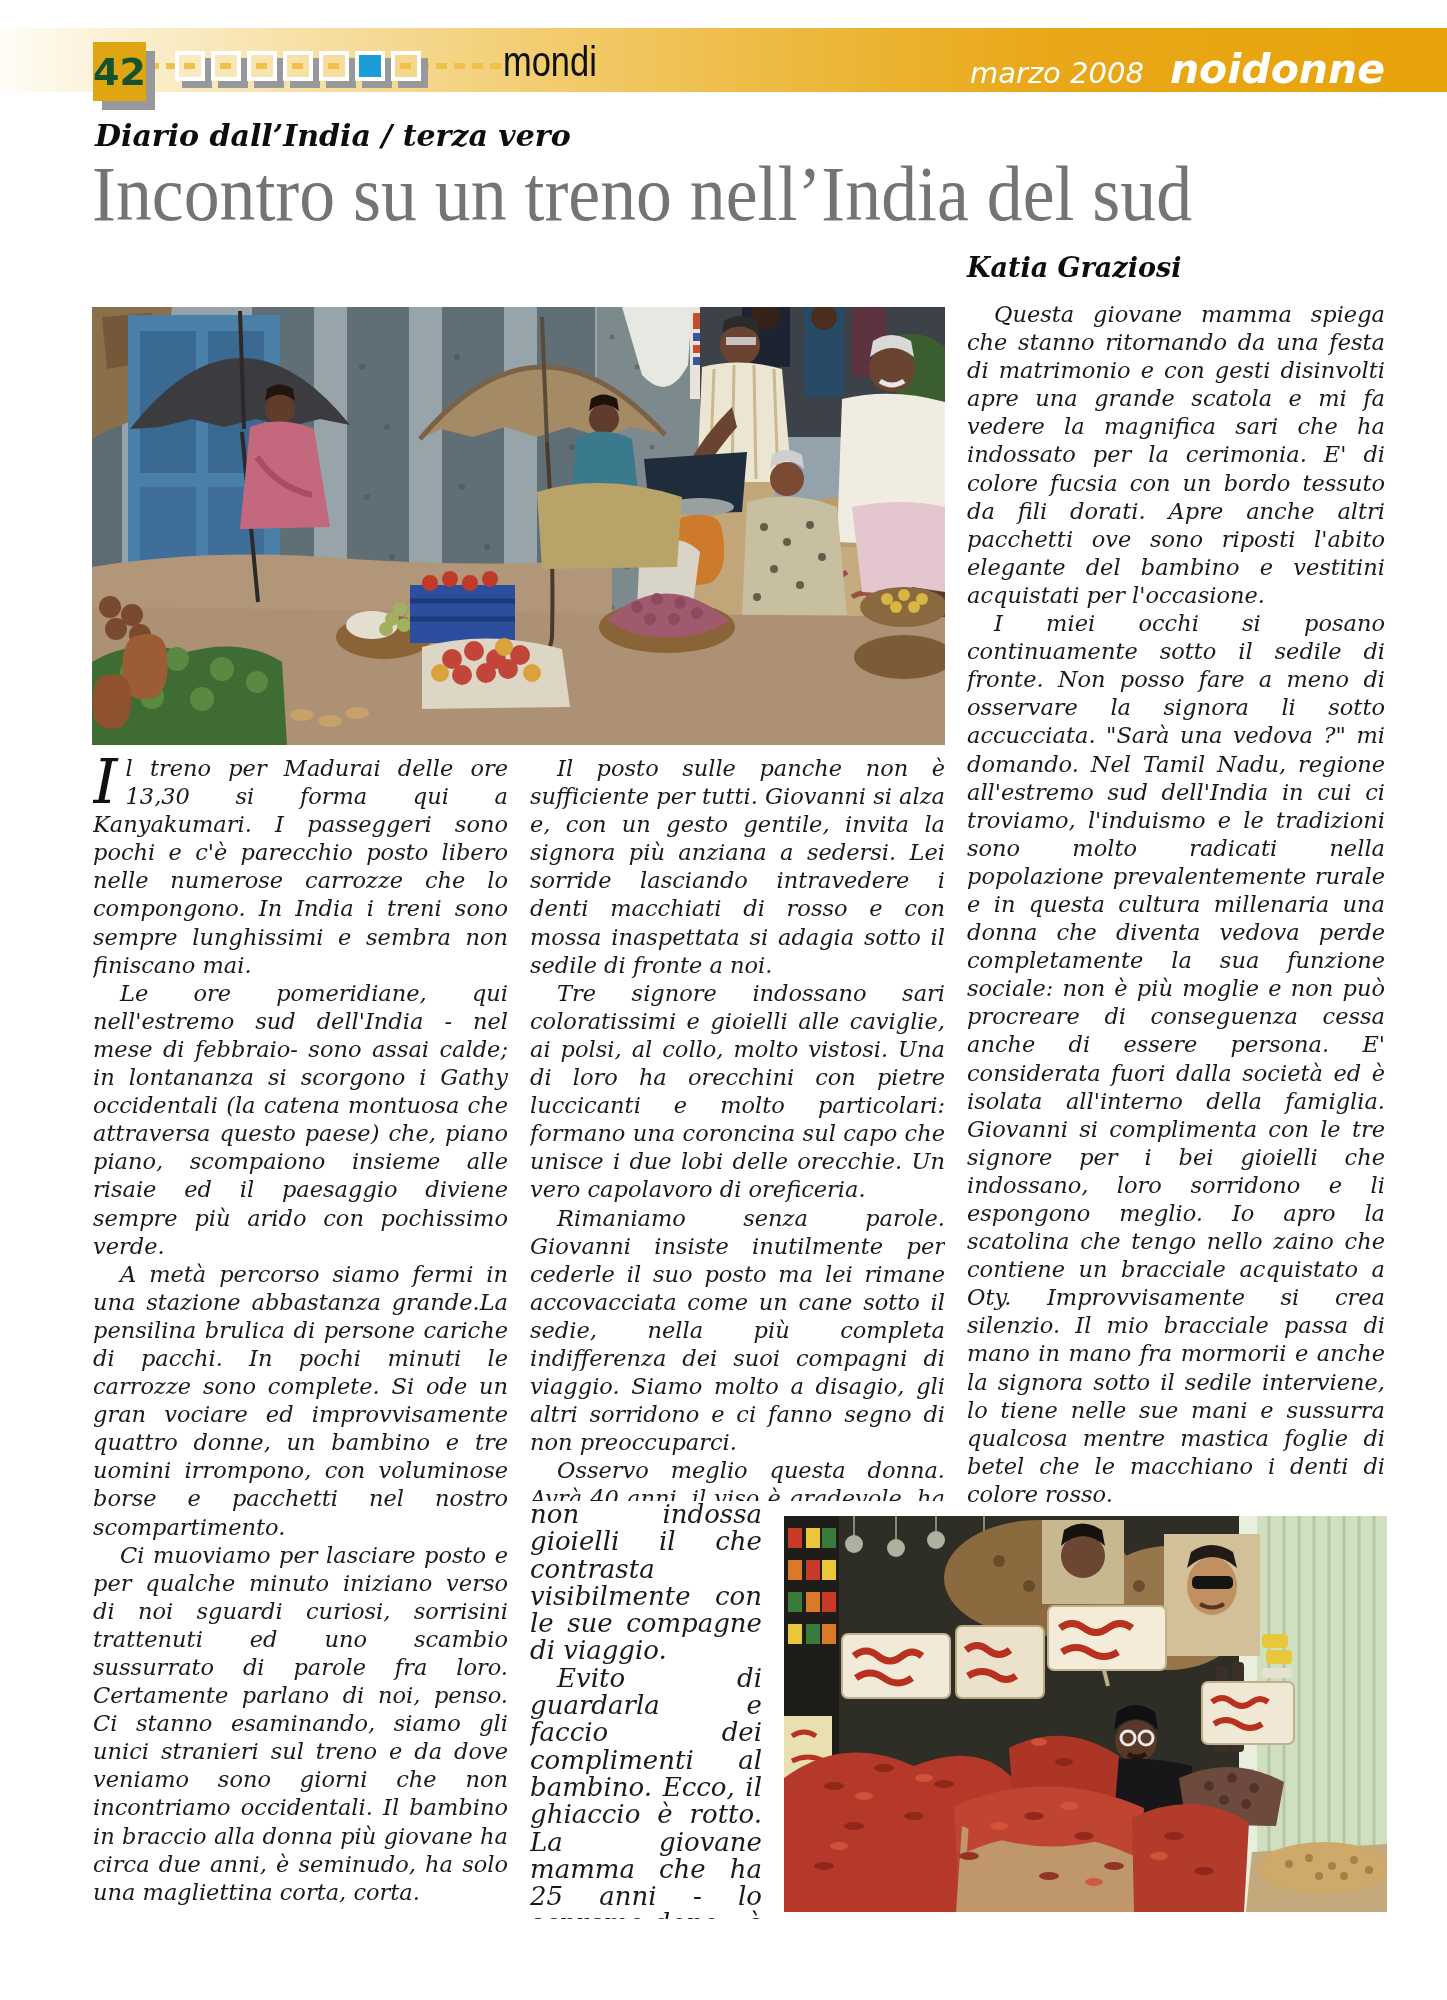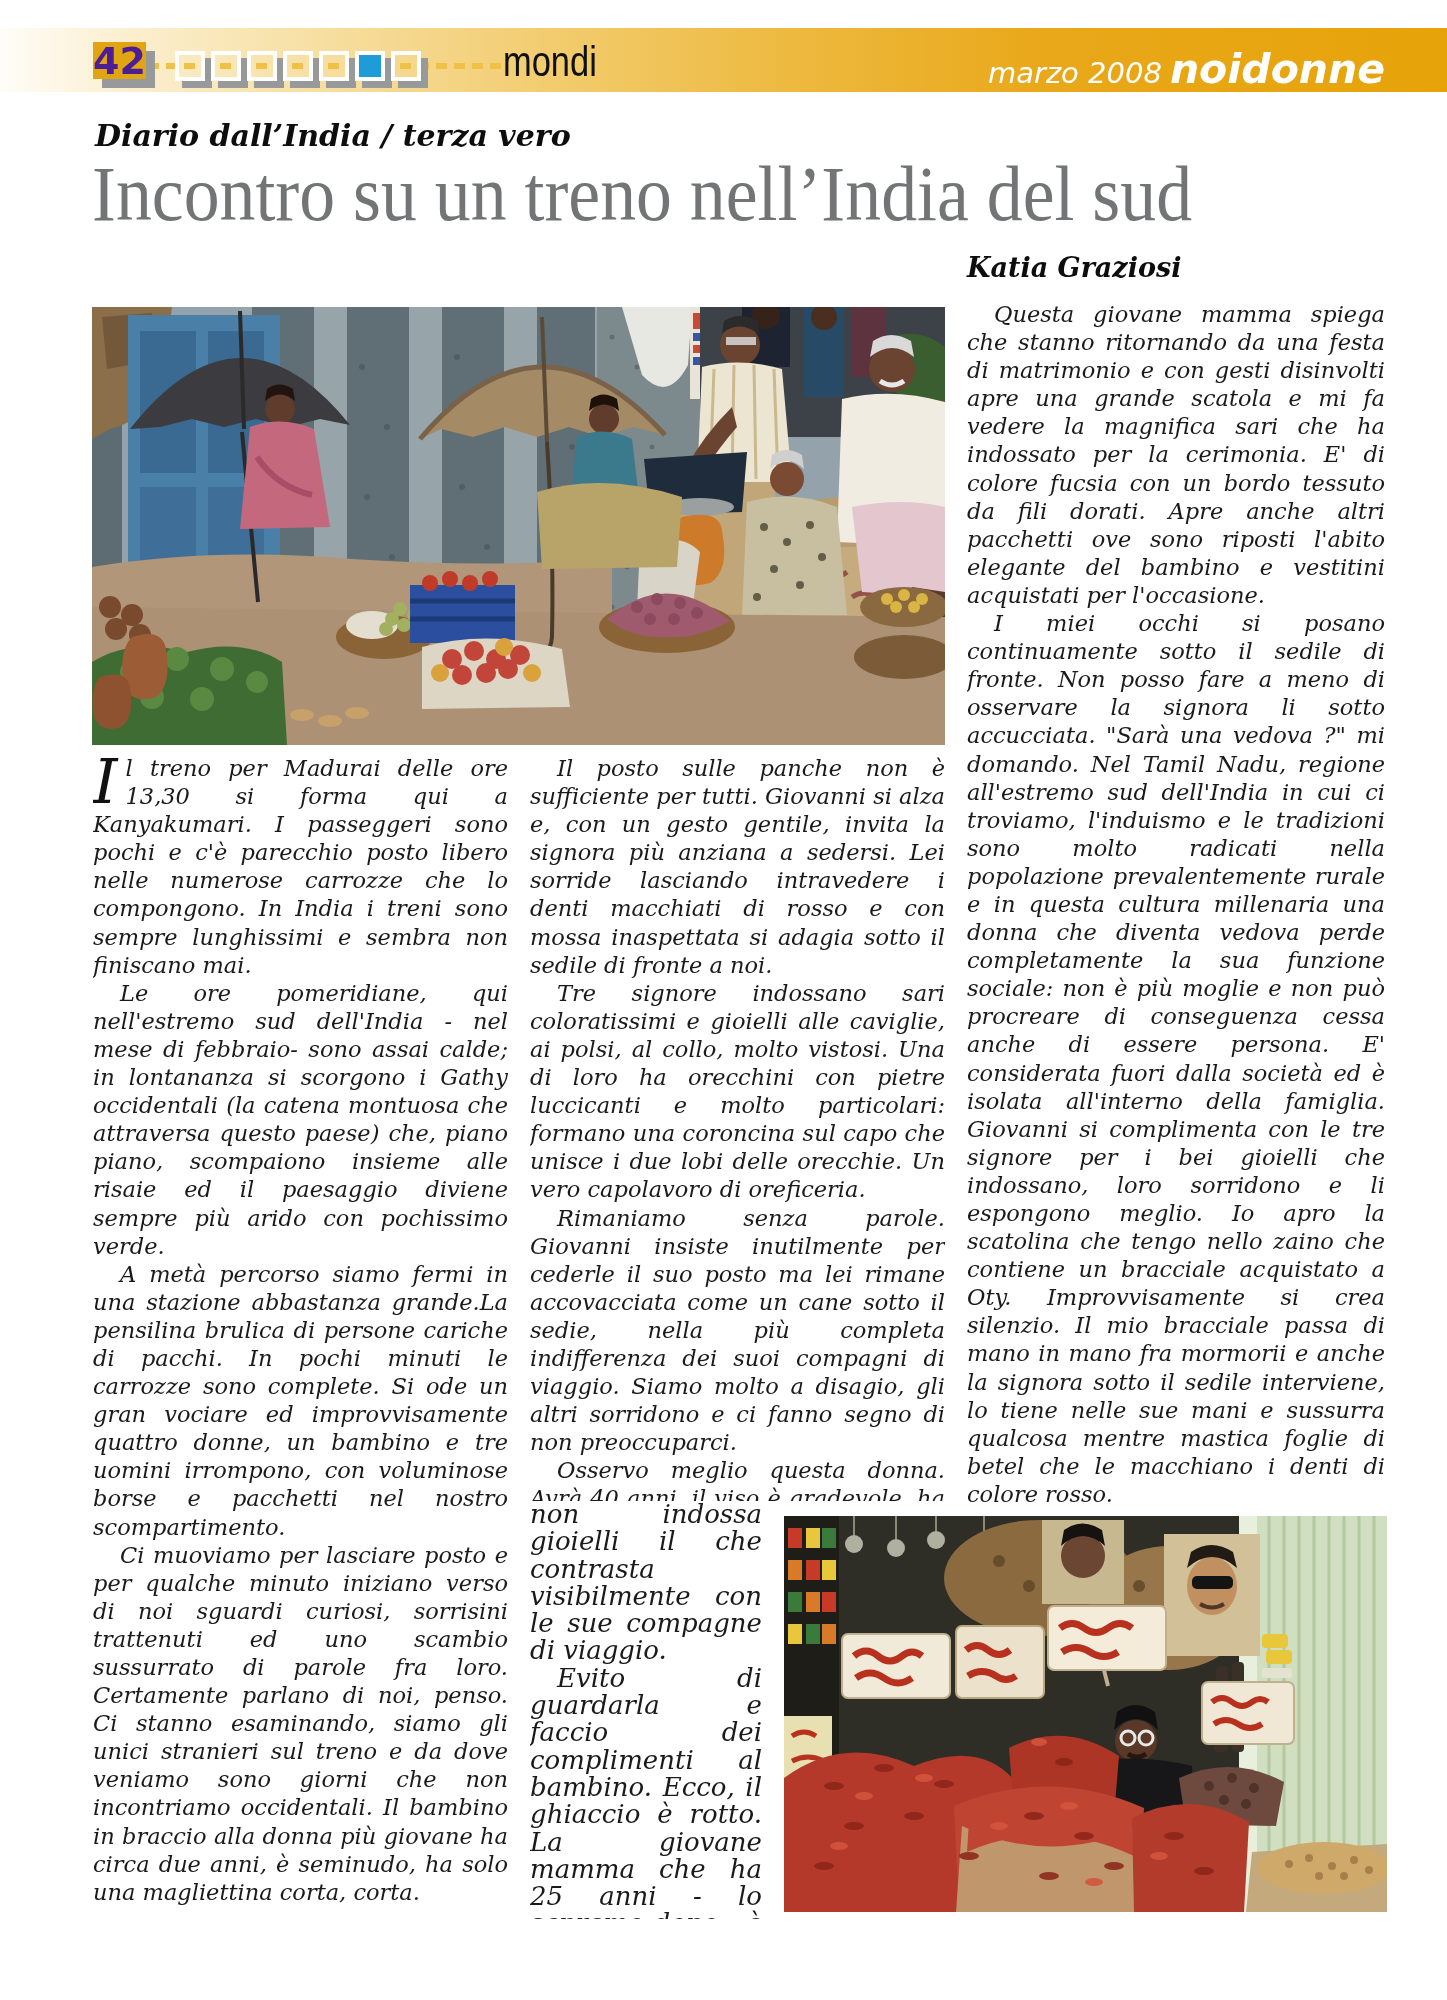--- a/index.html
+++ b/index.html
@@ -3,31 +3,31 @@
 <meta charset="utf-8">
 <style>
   html,body{margin:0;padding:0;background:#fff;}
   .page{position:relative;width:1447px;height:2000px;background:#ffffff;overflow:hidden;
         font-family:"DejaVu Serif",serif;}
 
   
   .headerbar{position:absolute;left:0;top:28px;width:1447px;height:64px;
     background:linear-gradient(to right,#fefdf8 0%,#fbf0d2 8%,#f7dfa2 22%,#f2cc6e 38%,
                #edb93e 55%,#e9a81a 72%,#e6a309 100%);}
-  .pagenum{position:absolute;left:93px;top:14px;width:53px;height:37px;background:#e0a513;
-    color:#4c1d95;font:bold 38px "DejaVu Sans",sans-serif;display:flex;align-items:center;
+  .pagenum{position:absolute;left:93px;top:14px;width:53px;height:59px;background:#e0a513;
+    color:#14532d;font:bold 38px "DejaVu Sans",sans-serif;display:flex;align-items:center;
     justify-content:center;box-shadow:9px 9px 0 #97999b;}
   .dashline{position:absolute;left:148px;top:35px;width:360px;height:6px;
     background:repeating-linear-gradient(90deg,#efc149 0 11px,rgba(0,0,0,0) 11px 18px);}
   .squares{position:absolute;left:175px;top:23px;display:flex;gap:6px;}
   .square{width:22px;height:22px;border:4px solid #fff;box-shadow:7px 7px 0 #97999b;background:transparent;}
   .square.active{background:#1e9cd7;}
   .mondi{position:absolute;left:503px;top:10px;font:42px "Liberation Sans",sans-serif;
     color:#101010;transform:scale(0.82,1);transform-origin:left top;}
-  .issue{position:absolute;top:17px;right:62px;display:flex;gap:8px;align-items:baseline;
+  .issue{position:absolute;top:17px;right:62px;display:flex;gap:26px;align-items:baseline;
     color:#fff;font-family:"DejaVu Sans",sans-serif;font-style:italic;}
   .issue .date{font-size:29px;}
   .issue .brand{font-size:41px;font-weight:bold;}
 
   
   .kicker{position:absolute;left:95px;top:118px;font:bold italic 30px "DejaVu Serif",serif;color:#0d0d0d;}
   .title{position:absolute;left:92px;top:153px;font-family:"Liberation Serif",serif;
     font-size:78px;line-height:1.05;color:#737476;white-space:nowrap;
     transform:scaleX(0.92);transform-origin:left top;}
   .byline{position:absolute;left:967px;top:252px;width:418px;

